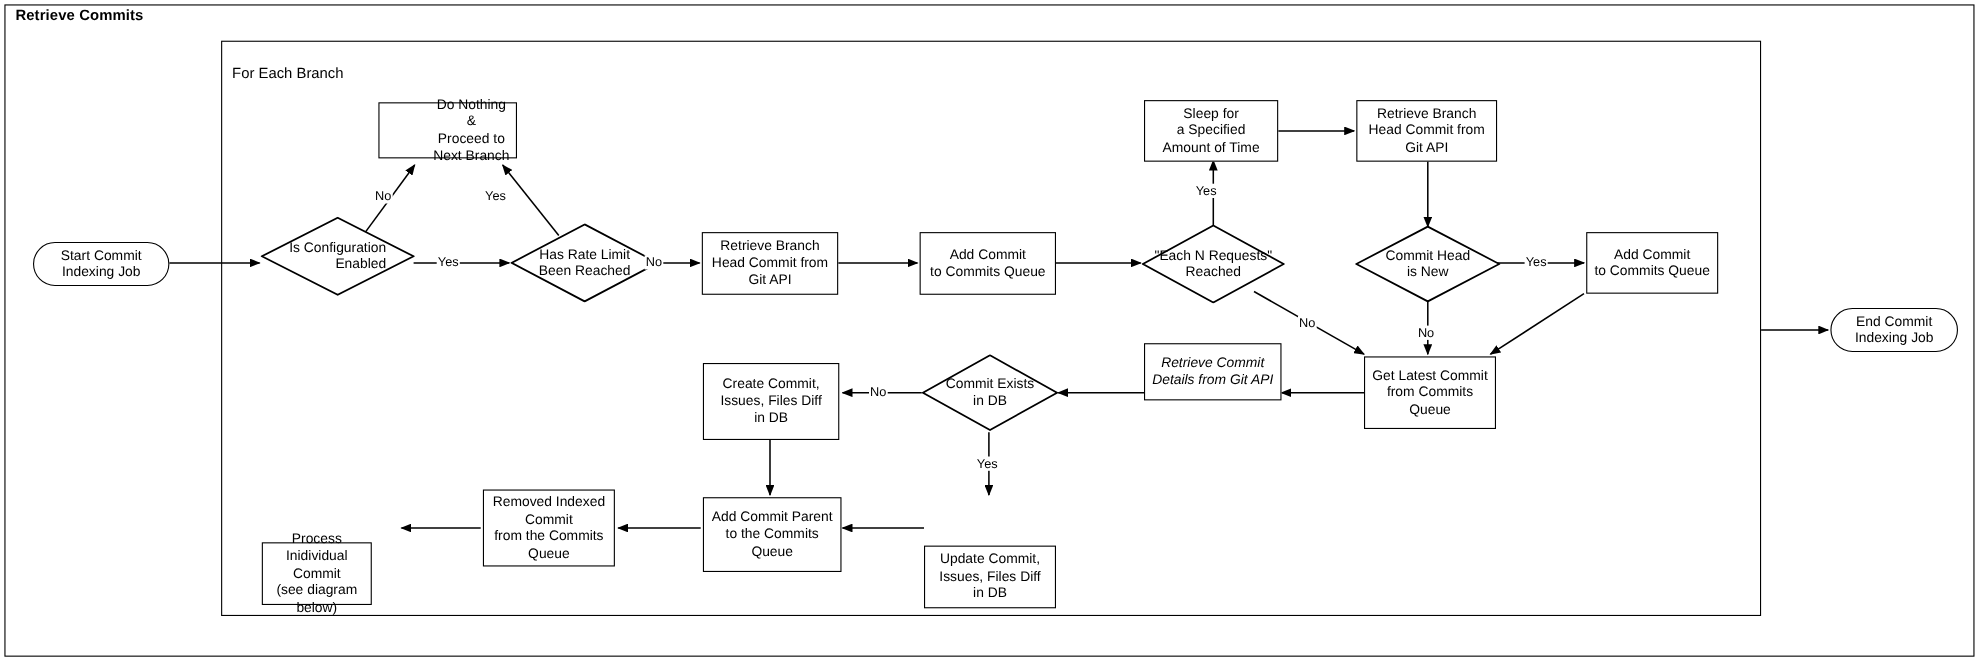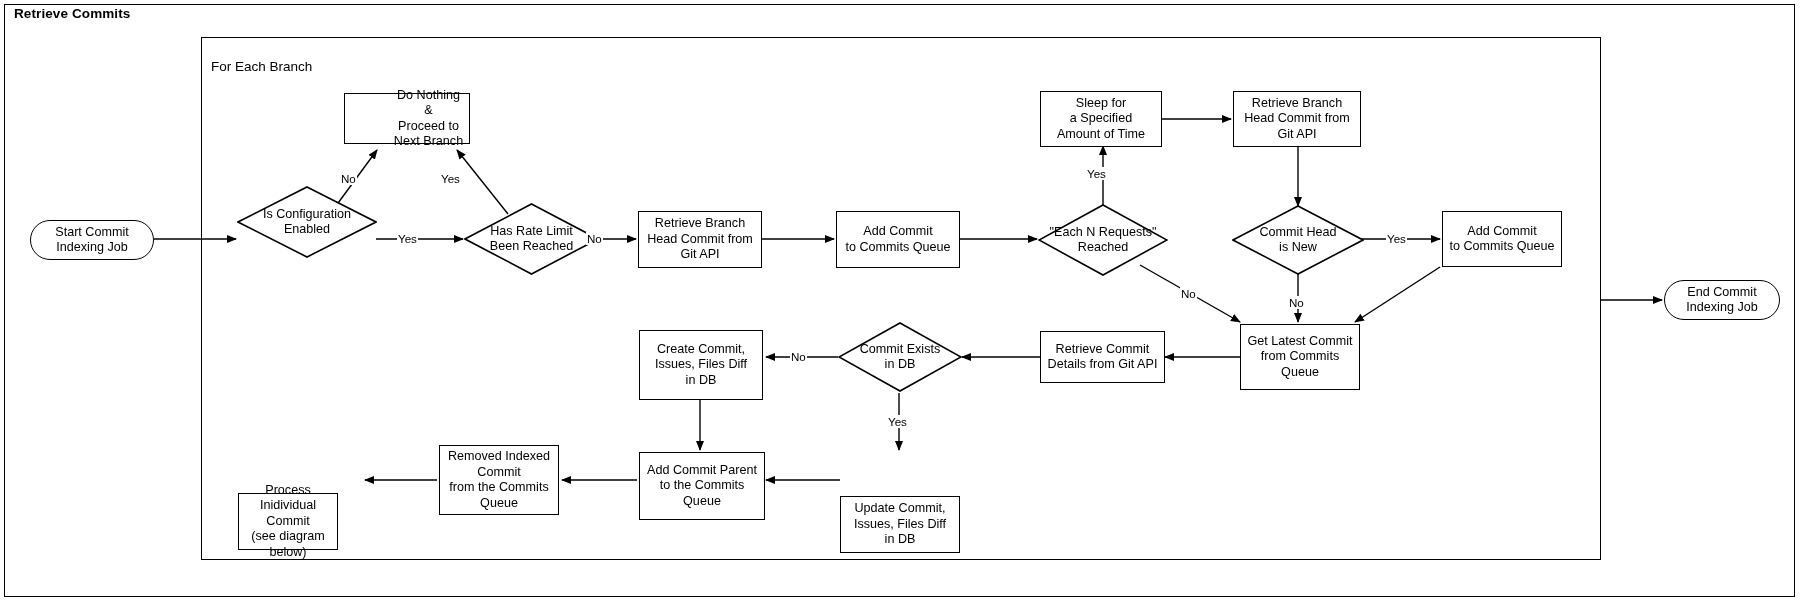--- a/index.html
+++ b/index.html
@@ -166,21 +166,21 @@
       
       <path d="M1601,300 L1662,300" marker-end="url(#arrow)"></path>
     </g>
   </svg>
 
   <div class="node terminator" style="left:30px; top:220px; width:124px; height:40px;">
     <span class="label">Start Commit
 Indexing Job</span>
   </div>
 
-  <div class="node decision" style="left:237px; top:186px; width:140px; height:72px;">
+  <div class="node decision" style="left:237px; top:197px; width:140px; height:72px;text-align:right;">
     <svg class="dia-shape" viewBox="0 0 140 72" preserveAspectRatio="none">
       <polygon points="70,1 139,36 70,71 1,36" fill="#ffffff" stroke="#000000" stroke-width="1.6" vector-effect="non-scaling-stroke"></polygon>
     </svg>
     <span class="label">Is Configuration
 Enabled</span>
   </div>
 
   <div class="node process" style="left:344px; top:93px; width:126px; height:51px;padding-left:43px;">
     <span class="label">Do Nothing &amp;
 Proceed to
@@ -237,21 +237,21 @@
   <div class="node process" style="left:1442px; top:211px; width:120px; height:56px;">
     <span class="label">Add Commit
 to Commits Queue</span>
   </div>
 
   <div class="node process" style="left:1240px; top:324px; width:120px; height:66px;">
     <span class="label">Get Latest Commit
 from Commits Queue</span>
   </div>
 
-  <div class="node process" style="left:1040px; top:331px; width:125px; height:52px;">
+  <div class="node process" style="left:1040px; top:312px; width:125px; height:52px;font-style:italic;">
     <span class="label">Retrieve Commit
 Details from Git API</span>
   </div>
 
   <div class="node decision" style="left:838px; top:322px; width:124px; height:70px;">
     <svg class="dia-shape" viewBox="0 0 124 70" preserveAspectRatio="none">
       <polygon points="62,1 123,35 62,69 1,35" fill="#ffffff" stroke="#000000" stroke-width="1.6" vector-effect="non-scaling-stroke"></polygon>
     </svg>
     <span class="label">Commit Exists
 in DB</span>

